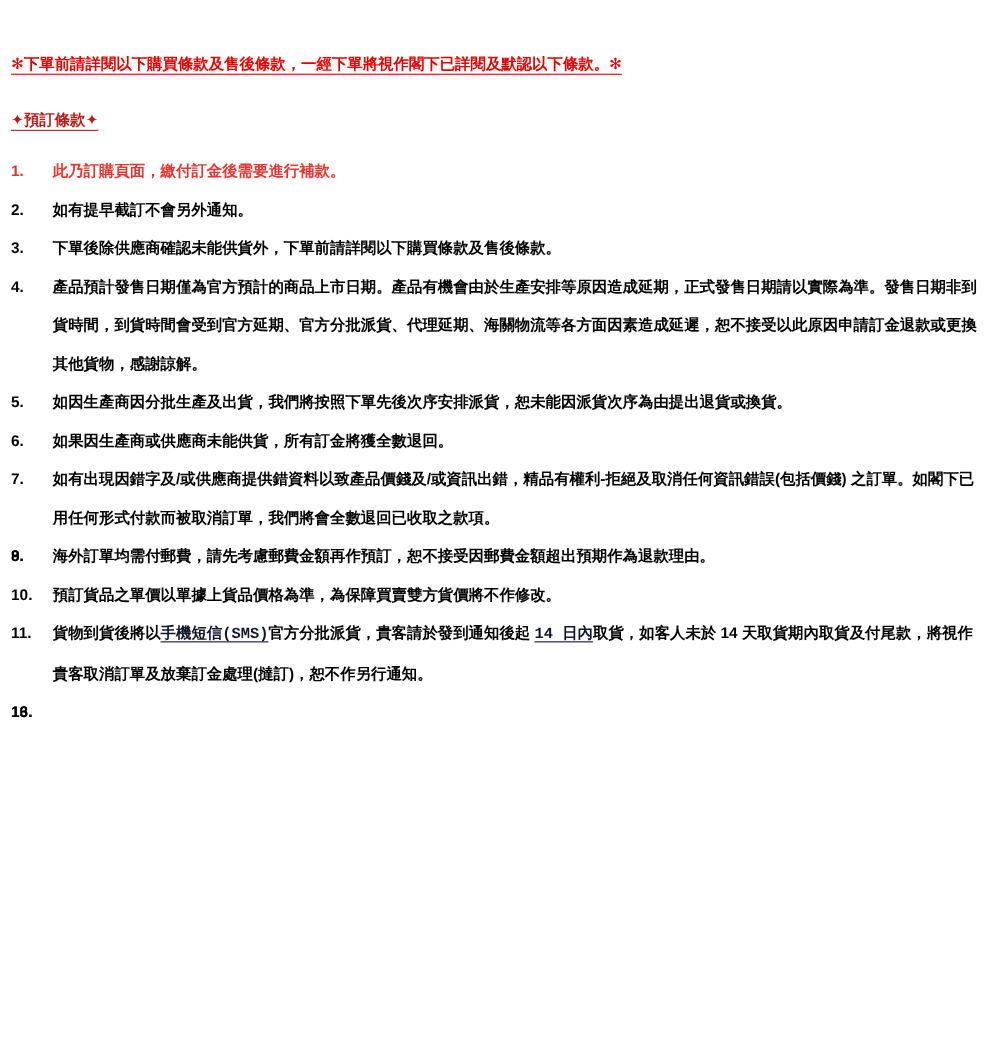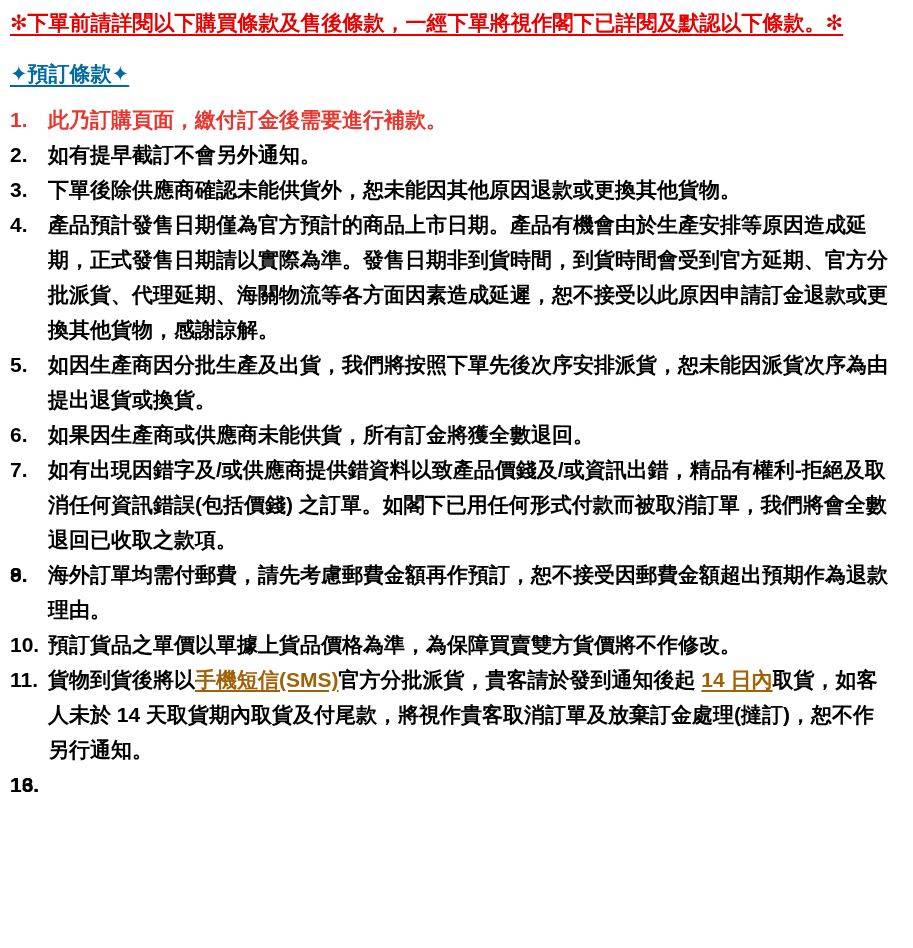--- a/index.html
+++ b/index.html
@@ -1,50 +1,50 @@
 <!DOCTYPE html>
 <html><head>
 <meta charset="utf-8">
 <style>
   html,body{margin:0;padding:0;}
   body{
     width:913px;height:948px;background:#ffffff;overflow:hidden;
     font-family:"Liberation Sans","DejaVu Sans",sans-serif;
     font-weight:bold;color:#000000;
   }
-  .doc{padding:5px 22px 0 10px;font-size:21px;line-height:35px;}
+  .doc{padding:5px 22px 0 10px;font-size:14px;line-height:35px;margin-top:36px;}
   .title{
     color:#e60000;text-decoration:underline;
     text-underline-offset:4px;
   }
   .heading{
-    margin-top:16px;color:#0369a1;text-decoration:underline;
+    margin-top:16px;color:#b91c1c;text-decoration:underline;
     text-underline-offset:4px;display:inline-block;
   }
   .list{margin-top:11px;}
   .item{position:relative;padding-left:38px;}
   .num{position:absolute;left:0;top:0;}
   .item.red{color:#e8362e;}
   .seg-normal{color:inherit;}
-  .seg-red-underline{color:#a16207;text-decoration:underline;text-underline-offset:3px;}
+  .seg-red-underline{color:#0f172a;text-decoration:underline;text-underline-offset:3px;font-family:Liberation Mono, monospace;}
 </style>
 </head>
 <body>
 
 <div class="doc">
   <div class="title">✻下單前請詳閱以下購買條款及售後條款，一經下單將視作閣下已詳閱及默認以下條款。✻</div>
 
   <div>
     <span class="heading">✦預訂條款✦</span>
   </div>
 
   <div class="list">
       <div class="item red"><span class="num">1.</span><span><span class="seg-normal">此乃訂購頁面，繳付訂金後需要進行補款。</span></span></div>
       <div class="item"><span class="num">2.</span><span><span class="seg-normal">如有提早截訂不會另外通知。</span></span></div>
-      <div class="item"><span class="num">3.</span><span><span class="seg-normal">下單後除供應商確認未能供貨外，恕未能因其他原因退款或更換其他貨物。</span></span></div>
+      <div class="item"><span class="num">3.</span><span><span class="seg-normal">下單後除供應商確認未能供貨外，下單前請詳閱以下購買條款及售後條款。</span></span></div>
       <div class="item"><span class="num">4.</span><span><span class="seg-normal">產品預計發售日期僅為官方預計的商品上市日期。產品有機會由於生產安排等原因造成延期，正式發售日期請以實際為準。發售日期非到貨時間，到貨時間會受到官方延期、官方分批派貨、代理延期、海關物流等各方面因素造成延遲，恕不接受以此原因申請訂金退款或更換其他貨物，感謝諒解。</span></span></div>
       <div class="item"><span class="num">5.</span><span><span class="seg-normal">如因生產商因分批生產及出貨，我們將按照下單先後次序安排派貨，恕未能因派貨次序為由提出退貨或換貨。</span></span></div>
       <div class="item"><span class="num">6.</span><span><span class="seg-normal">如果因生產商或供應商未能供貨，所有訂金將獲全數退回。</span></span></div>
       <div class="item"><span class="num">7.</span><span><span class="seg-normal">如有出現因錯字及/或供應商提供錯資料以致產品價錢及/或資訊出錯，精品有權利-拒絕及取消任何資訊錯誤(包括價錢) 之訂單。如閣下已用任何形式付款而被取消訂單，我們將會全數退回已收取之款項。</span></span></div>
       <div class="item"><span class="num">8.</span></div>
       <div class="item"><span class="num">9.</span><span><span class="seg-normal">海外訂單均需付郵費，請先考慮郵費金額再作預訂，恕不接受因郵費金額超出預期作為退款理由。</span></span></div>
       <div class="item"><span class="num">10.</span><span><span class="seg-normal">預訂貨品之單價以單據上貨品價格為準，為保障買賣雙方貨價將不作修改。</span></span></div>
       <div class="item"><span class="num">11.</span><span><span class="seg-normal">貨物到貨後將以</span><span class="seg-red-underline">手機短信(SMS)</span><span class="seg-normal">官方分批派貨，貴客請於發到通知後起 </span><span class="seg-red-underline">14 日內</span><span class="seg-normal">取貨，如客人未於 14 天取貨期內取貨及付尾款，將視作貴客取消訂單及放棄訂金處理(撻訂)，恕不作另行通知。</span></span></div>
       <div class="item"><span class="num">16.</span></div>
       <div class="item">

